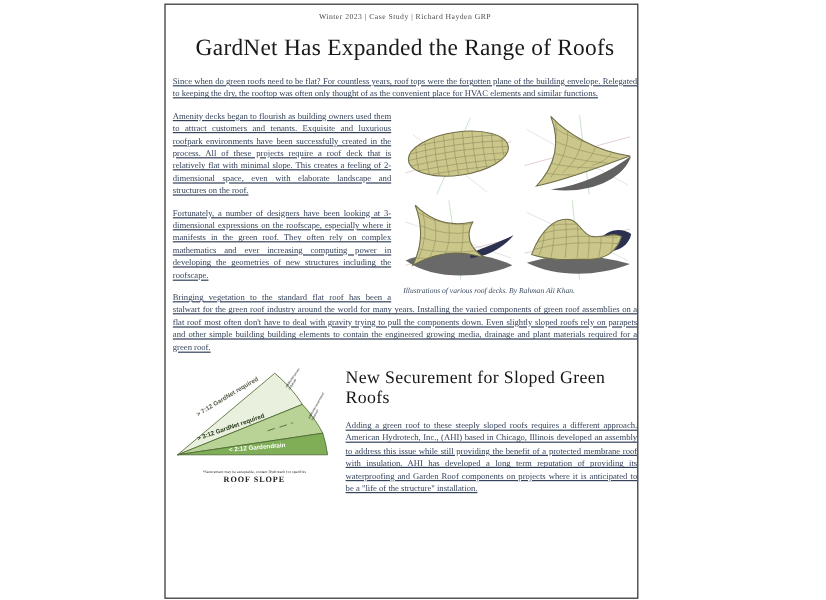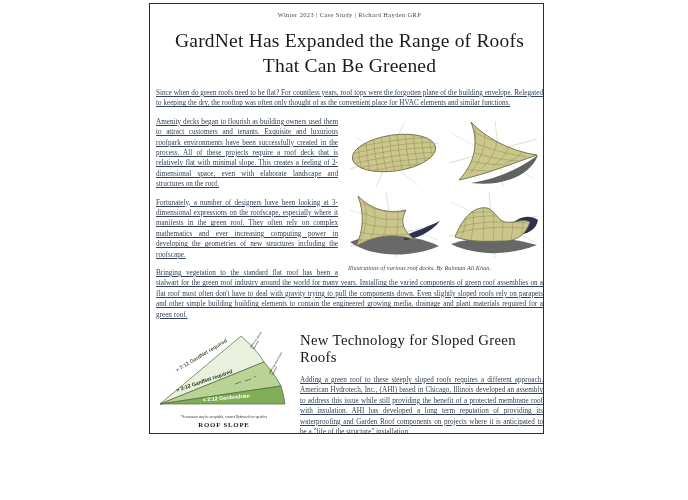--- a/index.html
+++ b/index.html
@@ -1,17 +1,17 @@
 <!DOCTYPE html>
 <html><head>
 <meta charset="utf-8">
 <style>
   html,body{margin:0;padding:0;background:#ffffff;width:688px;height:500px;overflow:hidden;}
   .page{
-    position:absolute;left:149px;top:3px;width:395px;height:431px;
+    position:absolute;left:137px;top:3px;width:395px;height:496px;
     border:1px solid #2b2b2b;box-sizing:border-box;background:#fff;
     padding:4px 0 0 6px;overflow:hidden;
     font-family:"Liberation Serif","DejaVu Serif",serif;color:#34425a;
   }
   .masthead{
     text-align:center;font-size:6.4px;color:#4a4a4a;letter-spacing:.4px;
     margin-top:3px;
   }
   .title{
     text-align:center;font-size:19.5px;line-height:1.28;color:#1a1a1a;
@@ -41,21 +41,20 @@
 </style>
 </head>
 <body>
 
 <div class="page">
 
   <div class="masthead">Winter 2023   |   Case Study   |   Richard Hayden GRP</div>
 
   <div class="title">
     <span>GardNet Has Expanded the Range of Roofs</span><br>
-    <span>That Can Be Greened</span>
   </div>
 
   <p class="body">Since when do green roofs need to be flat? For countless years, roof tops were the forgotten plane of the building envelope. Relegated to keeping the dry, the rooftop was often only thought of as the convenient place for HVAC elements and similar functions.</p>
 
   <div class="figure">
     <div class="fig-grid">
 
       <svg viewBox="0 0 96 70" width="98" height="70">
         <line x1="4" y1="50" x2="92" y2="24" stroke="#dcbcbc" stroke-width="0.6"></line>
         <line x1="30" y1="68" x2="58" y2="4" stroke="#b9d6b9" stroke-width="0.6"></line>
@@ -185,19 +184,19 @@
         </g>
         <g transform="rotate(-60 113 42)">
           <text x="113" y="42" font-size="2.5" fill="#222">additional securement</text>
           <text x="113" y="45" font-size="2.5" fill="#222">required*</text>
         </g>
       </svg>
       <div class="slope-footnote">*Securement may be acceptable, contact Hydrotech for specifics</div>
       <div class="slope-title">ROOF SLOPE</div>
     </div>
 
-    <h2 class="section-heading">New Technology for Sloped Green Roofs</h2>
+    <h2 class="section-heading">New Securement for Sloped Green Roofs</h2>
     <p class="body">Adding a green roof to these steeply sloped roofs requires a different approach. American Hydrotech, Inc., (AHI) based in Chicago, Illinois developed an assembly to address this issue while still providing the benefit of a protected membrane roof with insulation. AHI has developed a long term reputation of providing its waterproofing and Garden Roof components on projects where it is anticipated to be a "life of the structure" installation.</p>
     <div class="clear"></div>
 
   </div>
 
 </div>
 
 </body></html>

